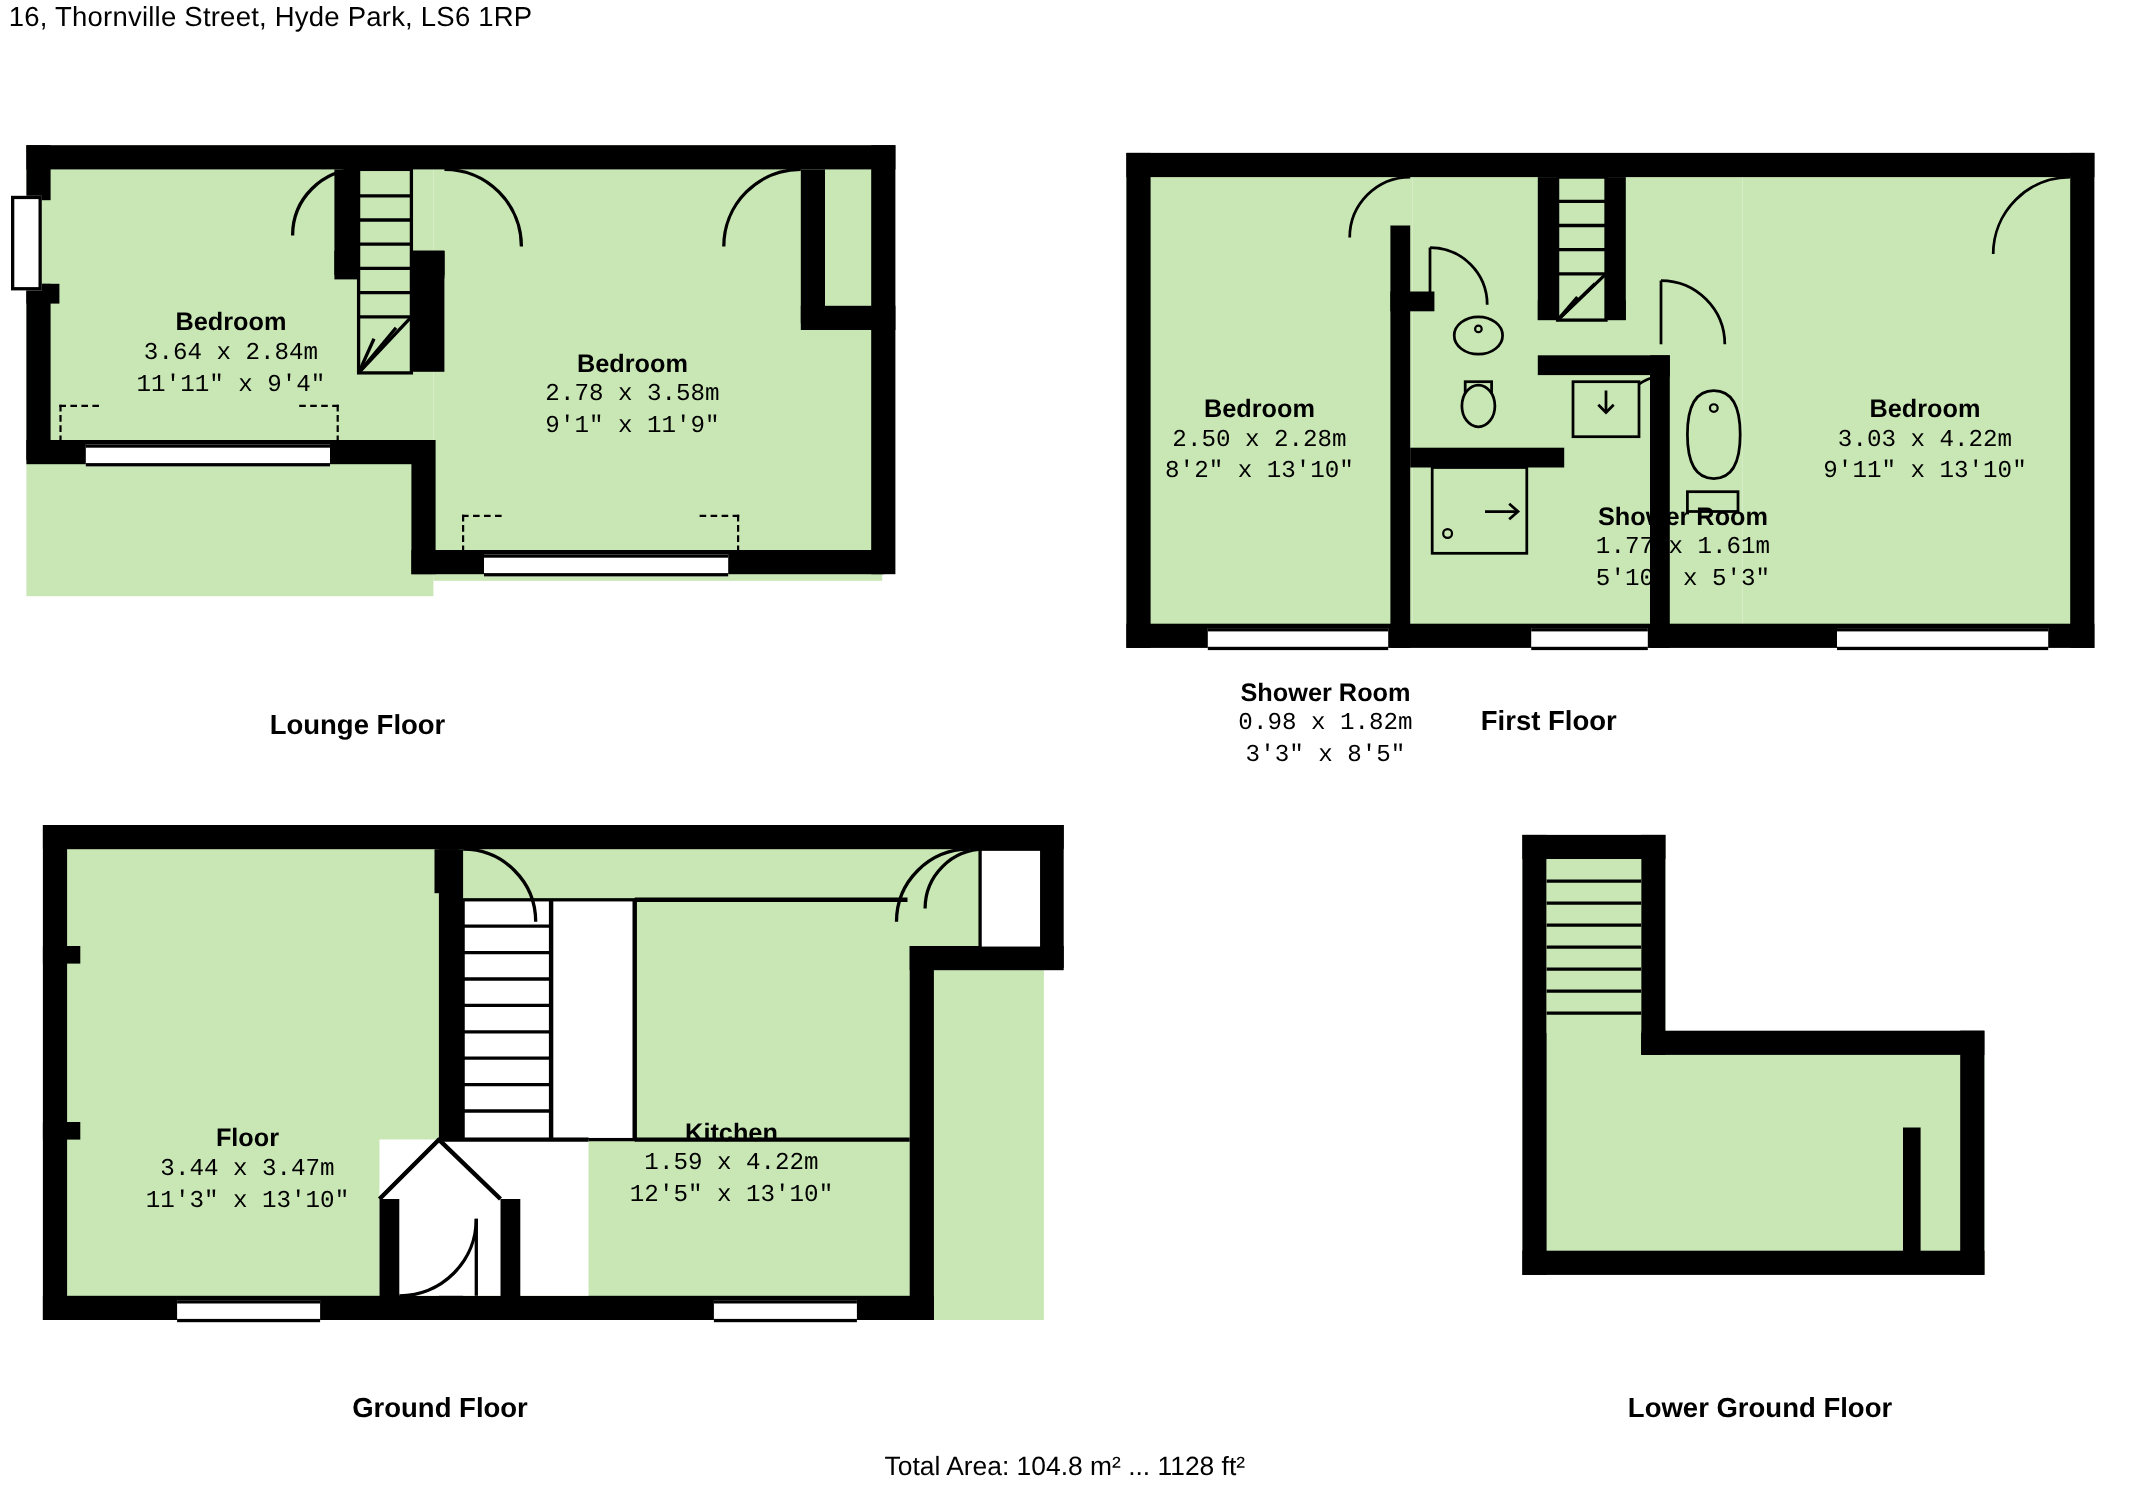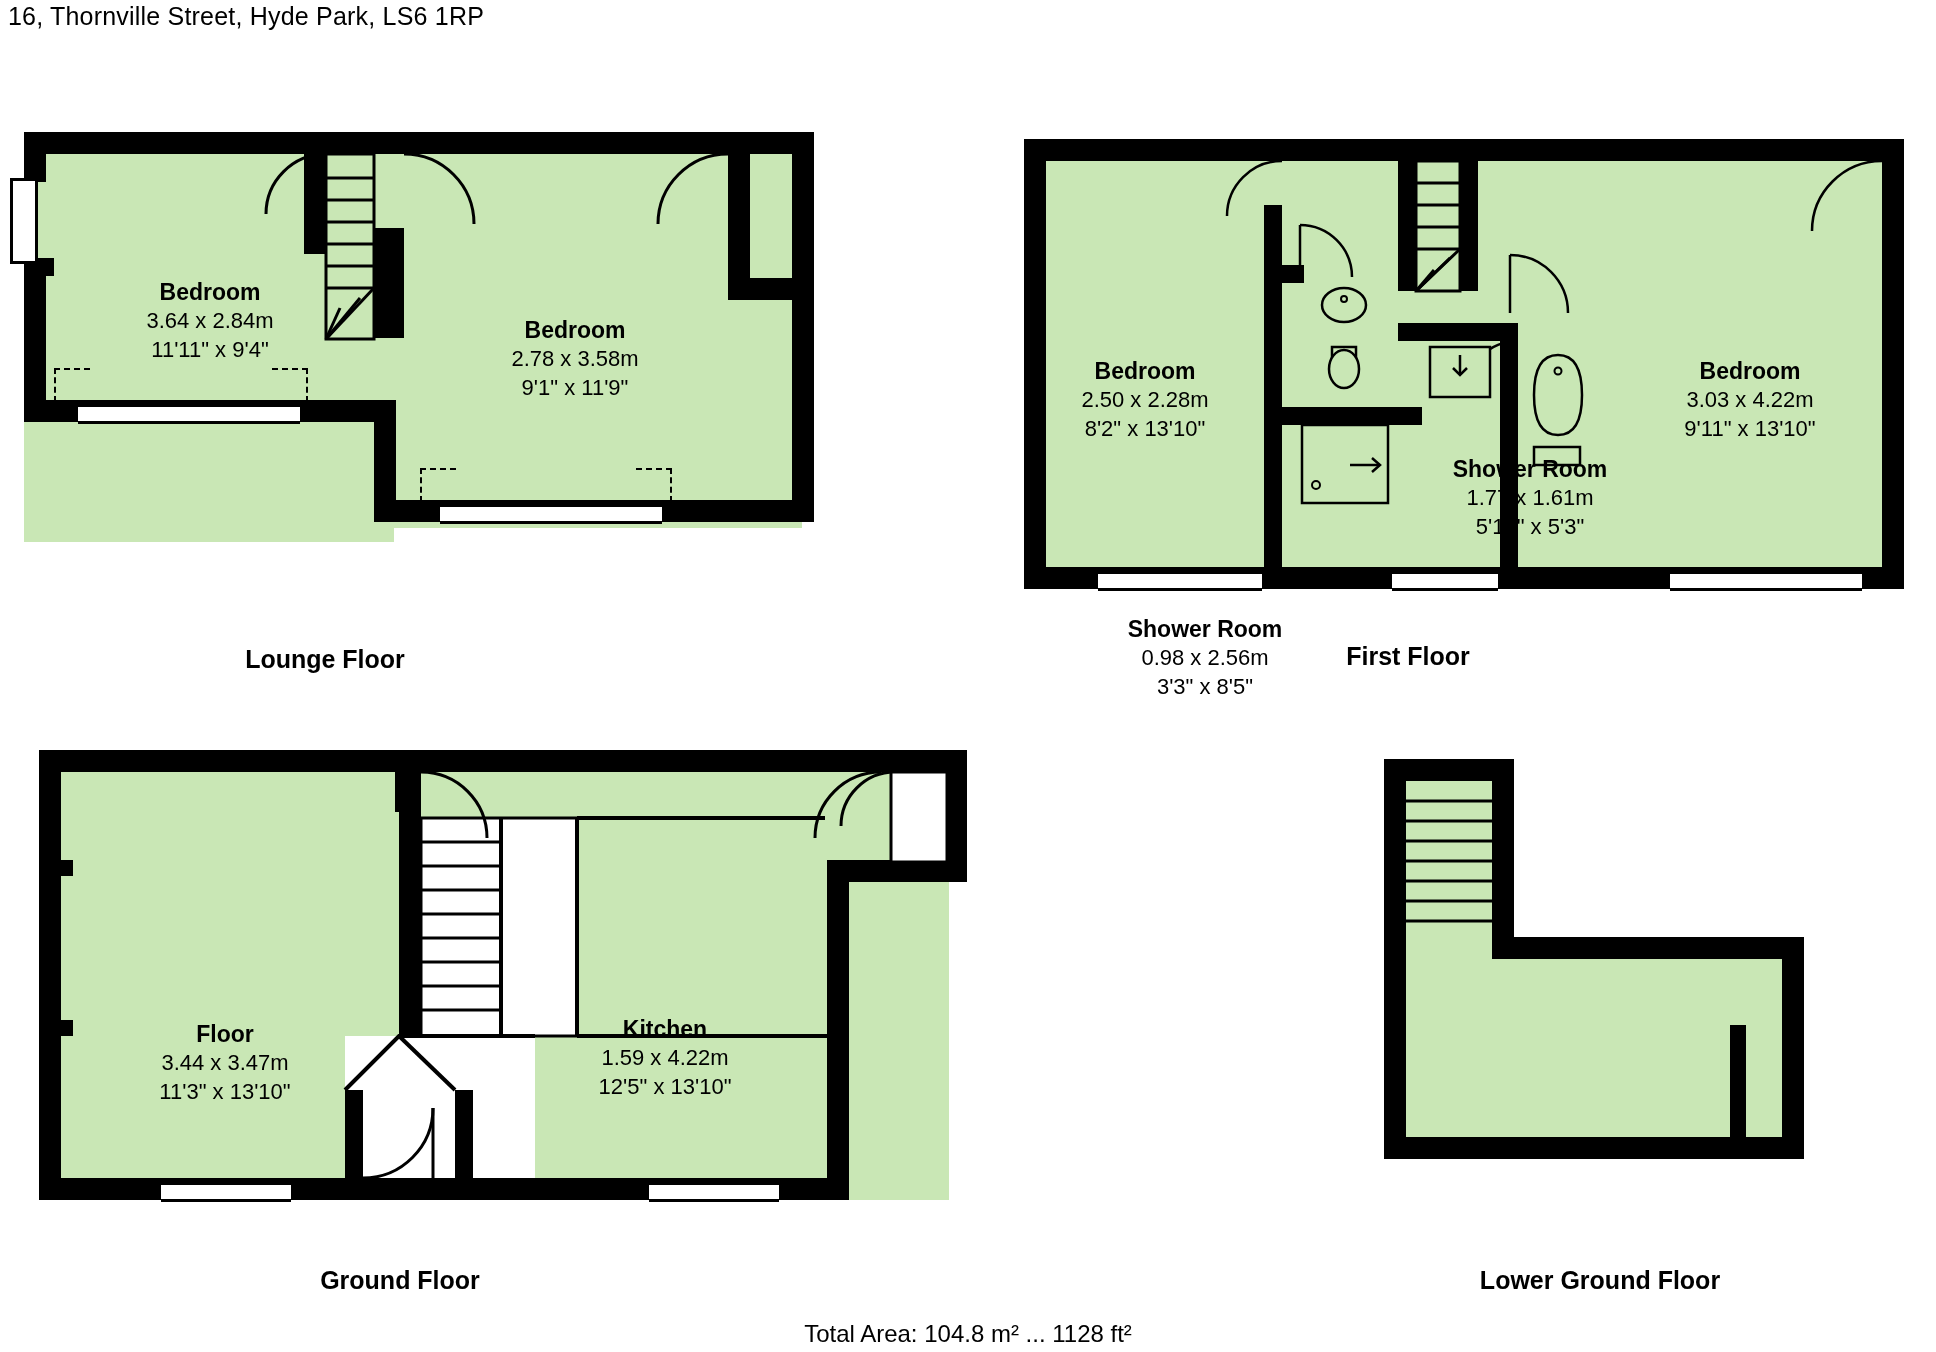--- a/index.html
+++ b/index.html
@@ -59,20 +59,21 @@
     line-height: 1.28;
     font-size: 22px;
   }
   .label .rn {
     font-weight: bold;
     font-size: 23px;
     text-align: center;
   }
   .label .dim {
     font-size: 22px;
+    font-family: Liberation Mono, monospace;
   }
   .window {
     position: absolute;
     background: #ffffff;
     border-top: 3px solid #000000;
     border-bottom: 3px solid #000000;
   }
   .dashed {
     position: absolute;
     border-left: 2px dashed #000000;
@@ -232,21 +233,21 @@
   </div>
   <div class="label" style="left:600px; top:232px; width:280px;">
     <div class="rn">Bedroom</div>
     <div class="dim">3.03 x 4.22m</div>
     <div class="dim">9'11" x 13'10"</div>
   </div>
 </div>
 
 <div class="label" style="left:1060px; top:615px; width:290px;">
   <div class="rn">Shower Room</div>
-  <div class="dim">0.98 x 2.56m</div>
+  <div class="dim">0.98 x 1.82m</div>
   <div class="dim">3'3" x 8'5"</div>
 </div>
 
 <div class="floor-caption" style="left:1288px; top:642px; width:240px;">First Floor</div>
 
 <div class="plan" style="left:15px; top:730px; width:960px; height:490px;">
 
   <div class="room-fill" style="left:24px; top:20px; width:380px; height:450px;"></div>
   <div class="room-fill" style="left:404px; top:20px; width:530px; height:450px;"></div>
 

